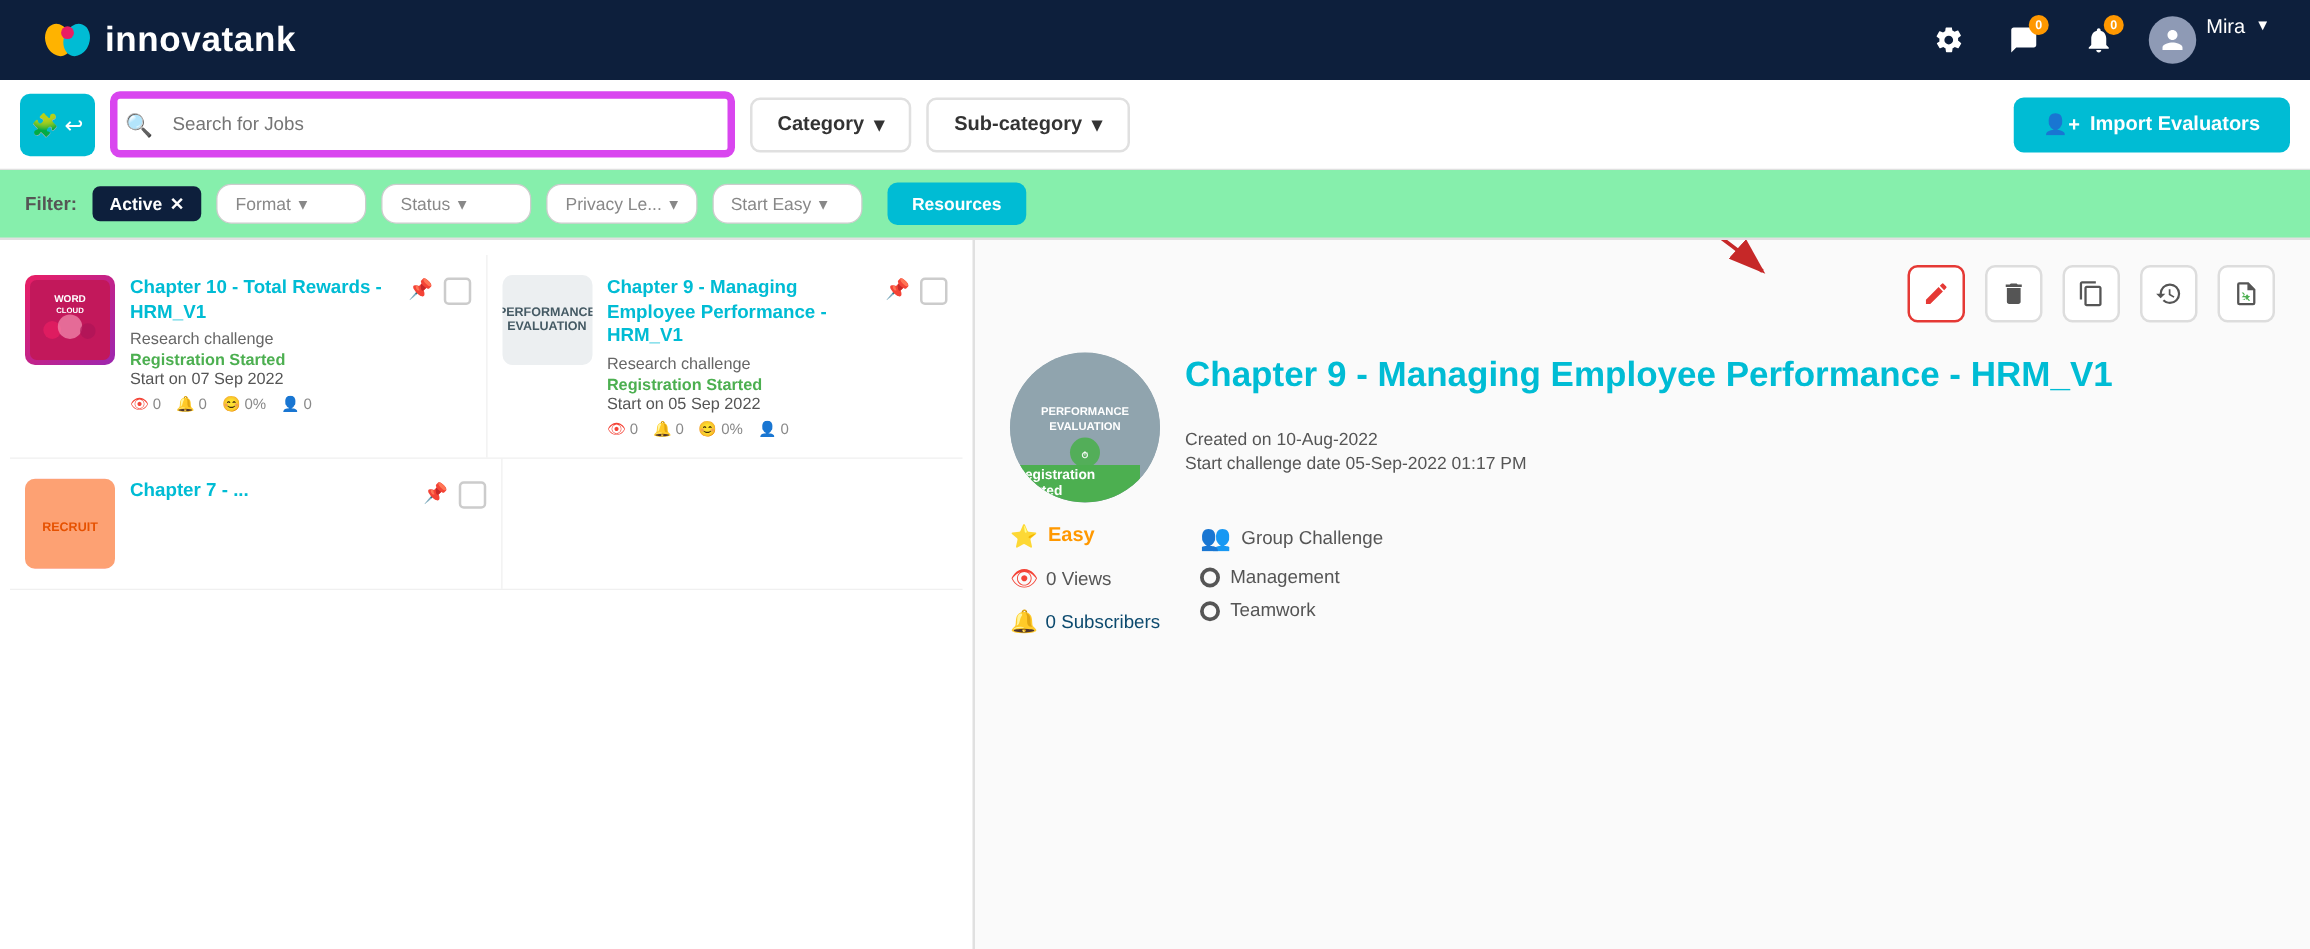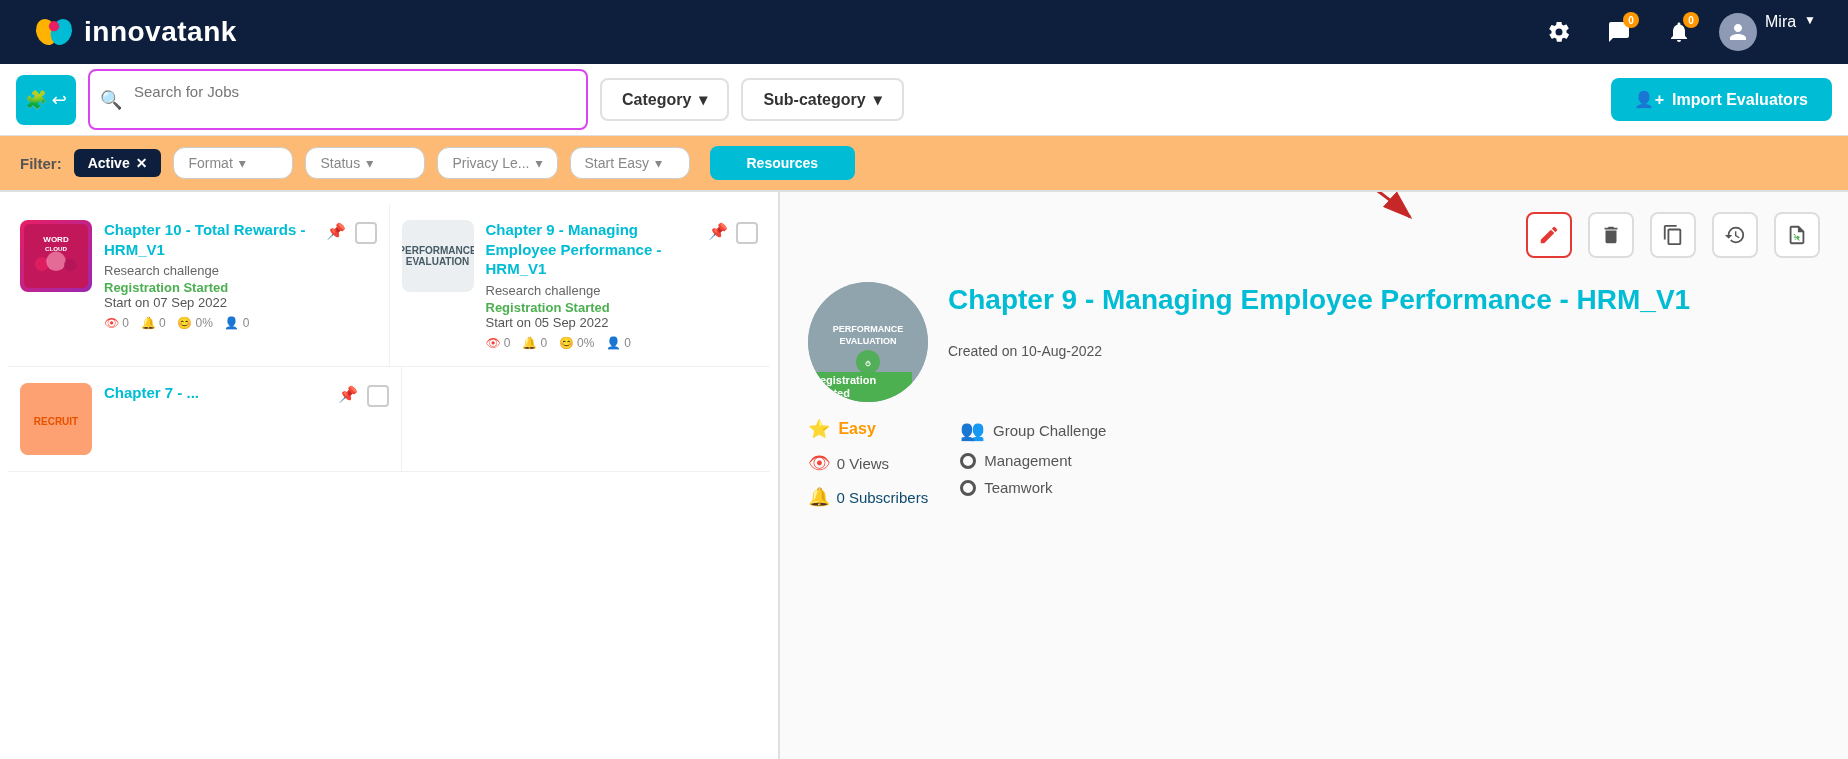--- a/index.html
+++ b/index.html
@@ -93,22 +93,22 @@
       font-size: 18px;
       gap: 4px;
     }
     .search-box {
       flex: 1;
       max-width: 500px;
       position: relative;
     }
     .search-box input {
       width: 100%;
-      padding: 12px 12px 28px 44px;
-      border: 2px solid #d946ef;
+      padding: 12px 12px 12px 44px;
+      border: 6px solid #d946ef;
       border-radius: 8px;
       font-size: 15px;
       color: #a16207;
       outline: none;
     }
     .search-icon-wrap {
       position: absolute;
       left: 12px; top: 50%;
       transform: translateY(-50%);
       color: #bbb;
@@ -133,21 +133,21 @@
       padding: 12px 24px;
       font-size: 16px;
       font-weight: 600;
       cursor: pointer;
       display: flex; align-items: center; gap: 8px;
       margin-left: auto;
     }
 
     
     .filter-bar {
-      background: #fdba74;
+      background: #86efac;
       padding: 10px 20px;
       display: flex;
       align-items: center;
       gap: 12px;
       border-bottom: 2px solid #e0e0e0;
     }
     .filter-label {
       font-size: 15px; font-weight: 600; color: #555;
     }
     .filter-chip {
@@ -170,21 +170,21 @@
       color: #888;
       display: flex; align-items: center; gap: 6px;
       cursor: pointer;
       min-width: 120px;
     }
     .resources-btn {
       background: #00bcd4;
       color: white;
       border: none;
       border-radius: 8px;
-      padding: 9px 37px;
+      padding: 9px 20px;
       font-size: 14px;
       font-weight: 600;
       cursor: pointer;
       margin-left: 8px;
     }
 
     
     .main-content {
       display: flex;
       height: calc(759px - 64px - 72px - 52px);
@@ -615,20 +615,21 @@
         </svg>
         <div class="reg-badge">
           <div>Registration</div>
           <div>Started</div>
         </div>
       </div>
       <div>
         <div class="detail-title">Chapter 9 - Managing Employee Performance - HRM_V1</div>
         <div class="detail-meta">
           <div>Created on 10-Aug-2022</div>
+          <div>Start challenge date 05-Sep-2022 01:17 PM</div>
         </div>
       </div>
     </div>
 
     <div class="detail-tags">
       <div style="display:flex; flex-direction:column; gap:12px;">
         <div class="tag-item">
           <span style="color:#ff9800; font-size:18px;">⭐</span>
           <span style="color:#ff9800; font-weight:600; font-size:16px;">Easy</span>
         </div>

